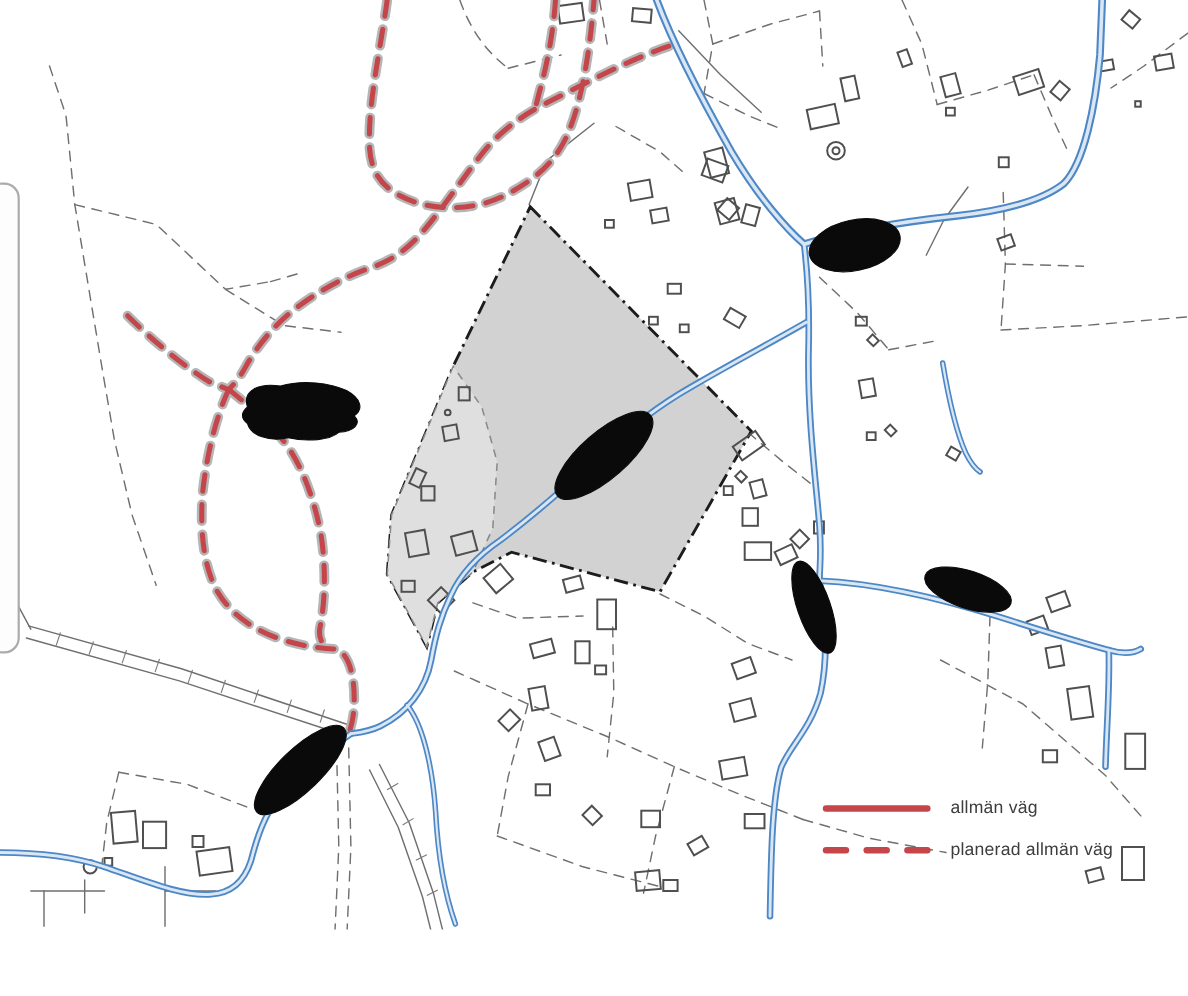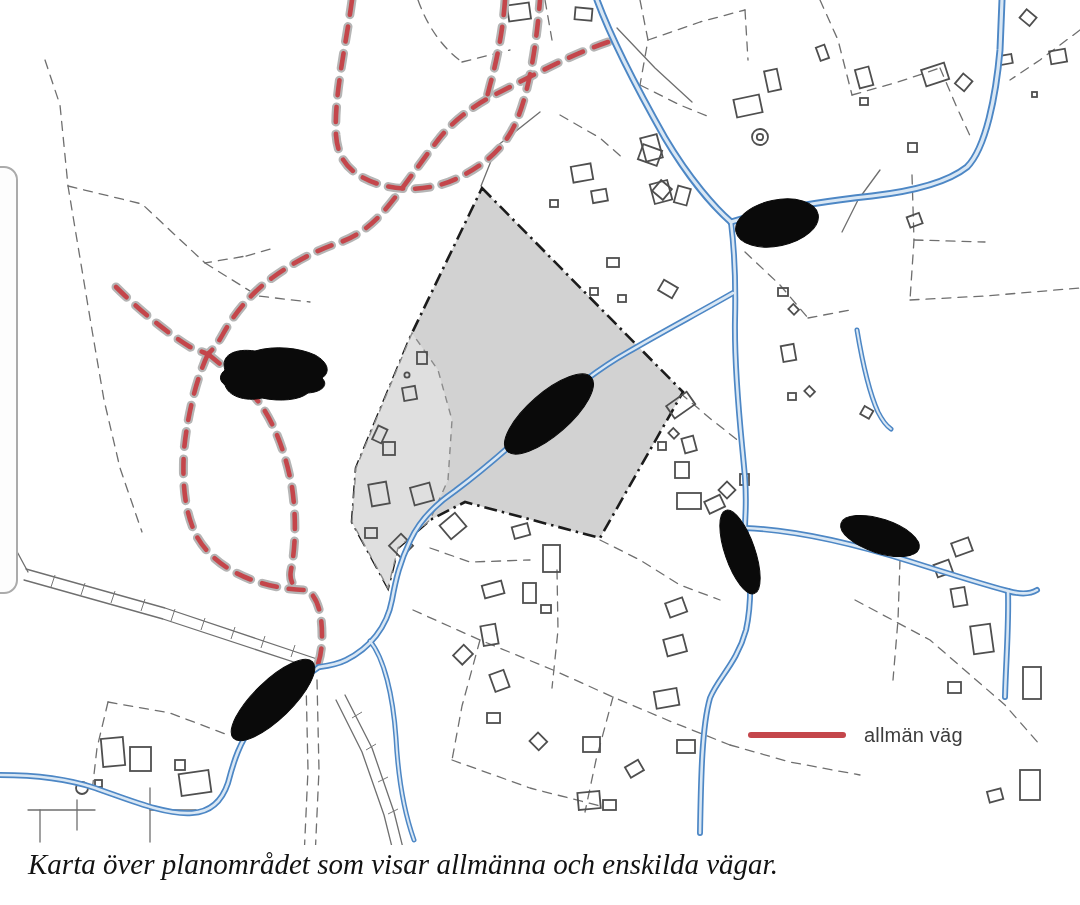--- a/index.html
+++ b/index.html
@@ -23,21 +23,21 @@
   .blob{fill:var(--c-redaction,#0a0a0a);stroke:var(--c-redaction,#0a0a0a);}
 
   
   .legend{position:absolute;left:748px;top:716px;width:330px;}
   .legend-row{display:flex;align-items:center;height:38px;}
   .swatch{width:98px;margin-right:18px;display:flex;align-items:center;}
   .sw-solid-red{height:6px;width:98px;border-radius:3px;background:var(--c-public-road,#c4464b);}
   .sw-dash-red{display:flex;width:98px;justify-content:space-between;}
   .sw-dash-red span{height:6px;width:24px;border-radius:3px;background:var(--c-planned-public-road,#c4464b);}
   .sw-solid-blue{height:3px;width:98px;background:var(--c-private-road,#4d87c5);}
-  .legend-label{font-size:20px;color:#3d3d3d;letter-spacing:0.2px;}
+  .legend-label{font-size:16px;color:#3d3d3d;letter-spacing:0.2px;}
 
   
   .caption{position:absolute;left:28px;top:848px;width:1040px;
            font-family:"Liberation Serif",serif;font-style:italic;
            font-size:29px;color:#121212;}
 
   
   .edge-pill{position:absolute;left:-13px;top:166px;width:27px;height:424px;
              border:2px solid #ababab;border-radius:14px;background:#fdfdfd;}
 </style>
@@ -261,19 +261,28 @@
     </g>
   </svg>
 
     <div class="legend">
       <div class="legend-row">
         <span class="swatch">
             <span class="sw-solid-red"></span>
           </span>
         <span class="legend-label">allmän väg</span>
       </div>
+      <div class="legend-row">
+        <span class="swatch">
+          <span class="sw-dash-red">
+              <span></span>
+              <span></span>
+              <span></span>
+            </span>
+        </span>
+        <span class="legend-label">planerad allmän väg</span>
+      </div>
     </div>
 
     <div class="edge-pill"></div>
   </div>
 
-  <div class="caption">Karta över planområdet som visar allmänna och enskilda vägar.</div>
 </div>
 
 </body></html>

